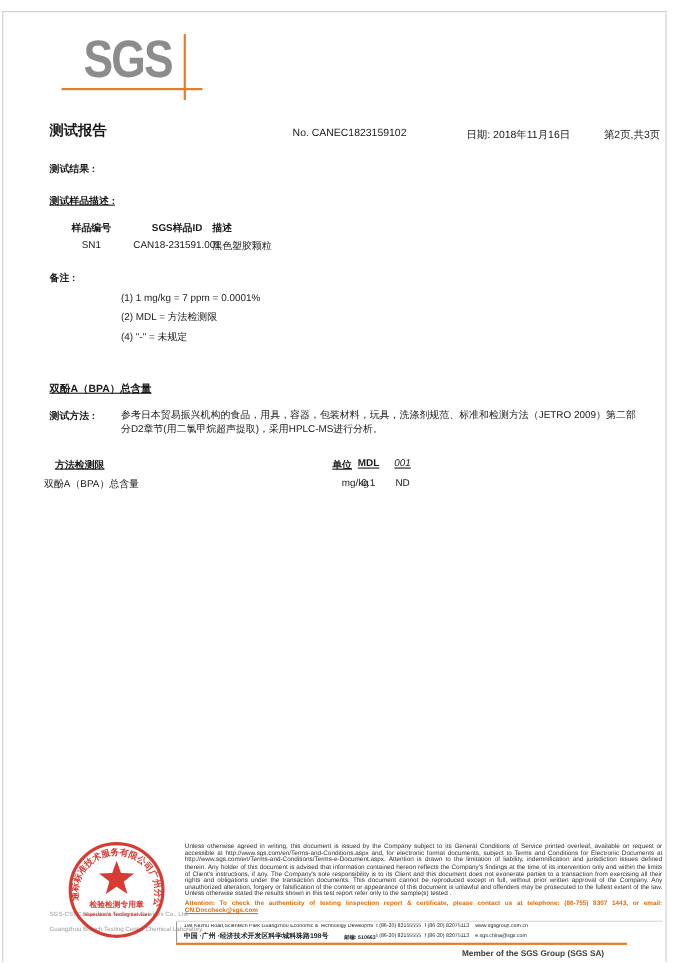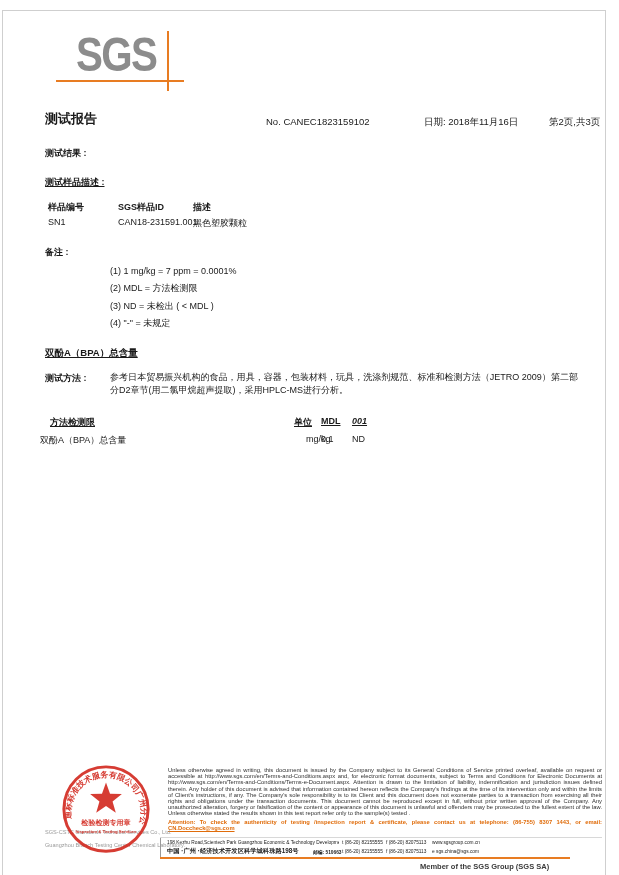--- a/index.html
+++ b/index.html
@@ -15,21 +15,21 @@
   .logo {
     position:absolute; left:76px; top:32px;
     font-size:48px; font-weight:700; letter-spacing:-2px; color:#8c8c8c;
     line-height:46px; transform:scaleX(.84); transform-origin:0 0;
   }
   .doc-title { position:absolute; left:45px; top:110px; font-size:13px; font-weight:700; }
   .hdr { position:absolute; top:116px; font-size:9.5px;padding-left:44px; }
   .sec-label { position:absolute; font-size:9px; font-weight:700; }
   .body-txt { position:absolute; font-size:9px; }
   .uline { text-decoration:underline; }
-  .ctr { }
+  .ctr { text-align:center; }
   .it { font-style:italic; }
   .note-list { position:absolute; left:110px; top:263px; font-size:9px; line-height:17.4px; }
   .method-txt { position:absolute; left:110px; top:371px; width:468px; font-size:9px;
     line-height:13px; text-align:justify; }
   .legal {
     position:absolute; left:168px; top:767px; width:434px;
     font-size:5.8px; line-height:6.2px; text-align:justify; color:#303030;
   }
   .attention { margin-top:2px; color:#e06c0a; font-weight:700; }
   .addr { position:absolute; font-size:4.8px; color:#222; white-space:nowrap; }
@@ -67,33 +67,32 @@
     <div class="body-txt" style="left:193px; top:201px; font-weight:700;">描述</div>
     <div class="body-txt ctr" style="left:48px; top:217px; width:70px;">SN1</div>
     <div class="body-txt ctr" style="left:118px; top:217px; width:86px;">CAN18-231591.001</div>
     <div class="body-txt" style="left:193px; top:217px;">黑色塑胶颗粒</div>
   </div>
 
   <div class="sec-label" style="left:45px; top:246px;">备注 :</div>
   <div class="note-list">
     <div>(1) 1 mg/kg = 7 ppm = 0.0001%</div>
     <div>(2) MDL = 方法检测限</div>
-    <div>(3) ND = 未检出 ( &lt; MDL )</div>
     <div>(4) "-" = 未规定</div>
   </div>
 
   <div class="sec-label uline" style="left:45px; top:347px; font-size:9.5px;">双酚A（BPA）总含量</div>
   <div class="sec-label" style="left:45px; top:372px;">测试方法 :</div>
   <div class="method-txt">参考日本贸易振兴机构的食品，用具，容器，包装材料，玩具，洗涤剂规范、标准和检测方法（JETRO 2009）第二部分D2章节(用二氯甲烷超声提取)，采用HPLC-MS进行分析。</div>
 
   <div>
     <div class="body-txt uline" style="left:50px; top:416px; font-weight:700;">方法检测限</div>
     <div class="body-txt uline ctr" style="left:294px; top:416px; width:34px; font-weight:700;">单位</div>
     <div class="body-txt uline ctr" style="left:321px; top:416px; width:28px; font-weight:700;">MDL</div>
-    <div class="body-txt uline ctr it" style="left:352px; top:416px; width:28px; font-weight:700;">001</div>
+    <div class="body-txt uline ctr it" style="left:352px; top:416px; width:28px; font-weight:400;">001</div>
     <div class="body-txt" style="left:40px; top:434px;">双酚A（BPA）总含量</div>
     <div class="body-txt ctr" style="left:294px; top:434px; width:34px;margin-left:12px;">mg/kg</div>
     <div class="body-txt ctr" style="left:321px; top:434px; width:28px;">0.1</div>
     <div class="body-txt ctr" style="left:352px; top:434px; width:28px;">ND</div>
   </div>
 
   <div class="legal">
     <span>Unless otherwise agreed in writing, this document is issued by the Company subject to its General Conditions of Service printed overleaf, available on request or accessible at http://www.sgs.com/en/Terms-and-Conditions.aspx and, for electronic format documents, subject to Terms and Conditions for Electronic Documents at http://www.sgs.com/en/Terms-and-Conditions/Terms-e-Document.aspx. Attention is drawn to the limitation of liability, indemnification and jurisdiction issues defined therein. Any holder of this document is advised that information contained hereon reflects the Company's findings at the time of its intervention only and within the limits of Client's instructions, if any. The Company's sole responsibility is to its Client and this document does not exonerate parties to a transaction from exercising all their rights and obligations under the transaction documents. This document cannot be reproduced except in full, without prior written approval of the Company. Any unauthorized alteration, forgery or falsification of the content or appearance of this document is unlawful and offenders may be prosecuted to the fullest extent of the law. Unless otherwise stated the results shown in this test report refer only to the sample(s) tested .</span>
     <div class="attention">
       <span>Attention: To check the authenticity of testing /inspection report &amp; certificate, please contact us at telephone: (86-755) 8307 1443, or email: </span><span class="uline">CN.Doccheck@sgs.com</span>

